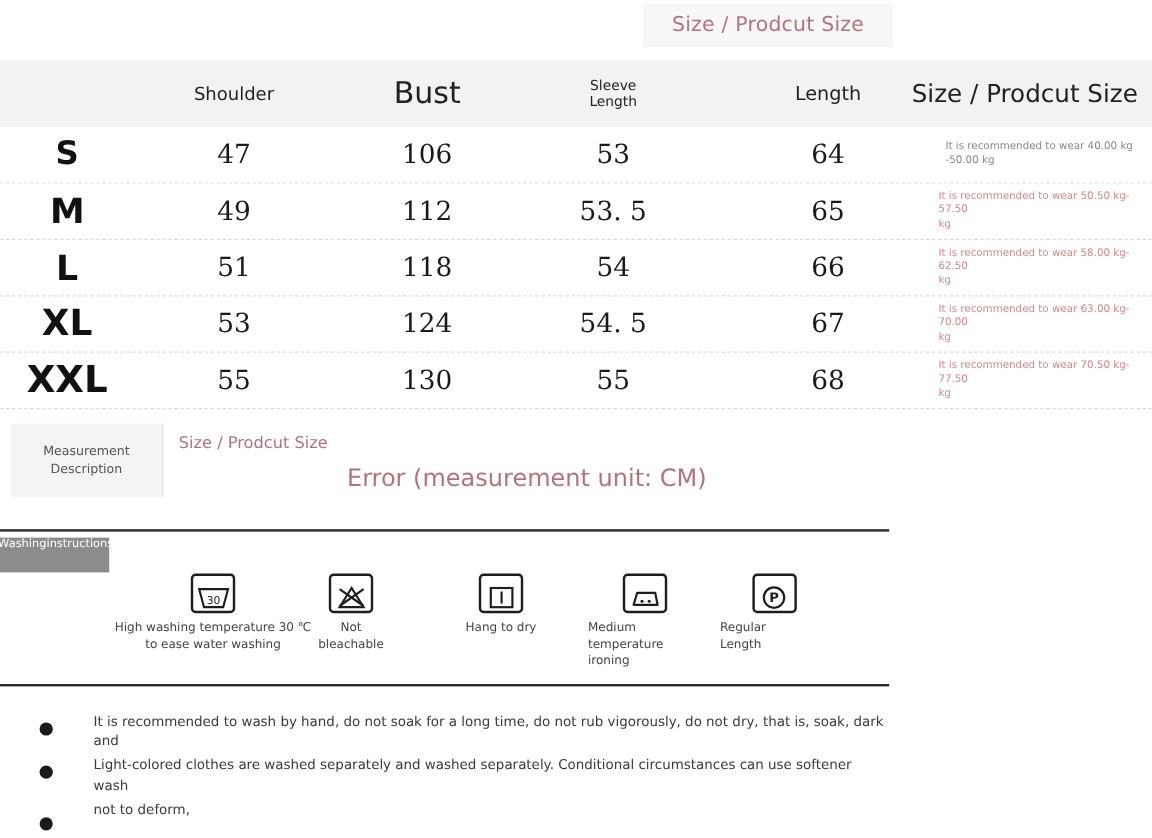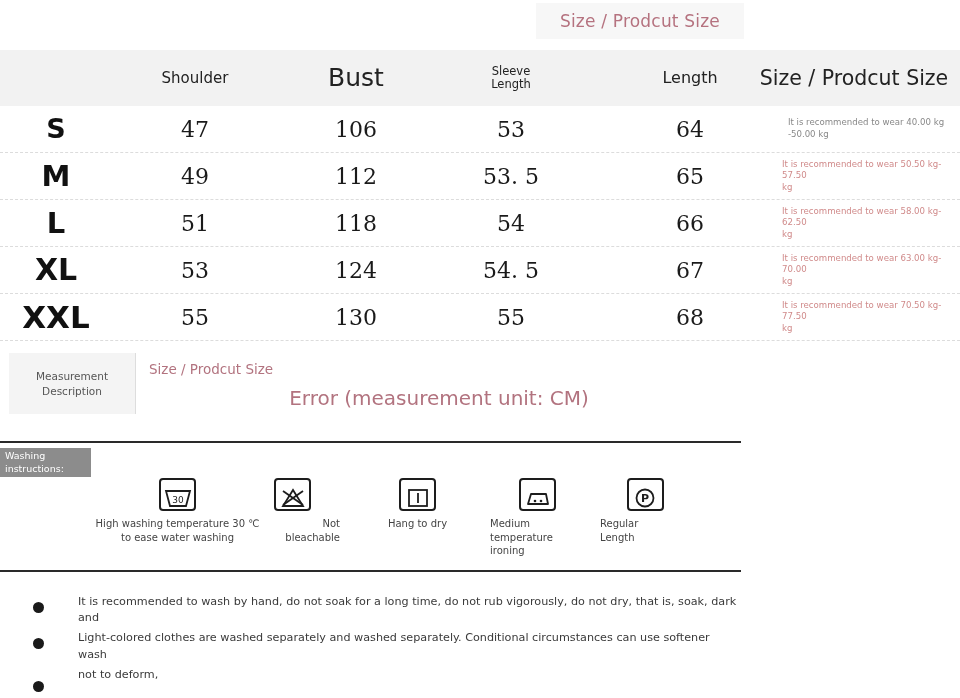--- a/index.html
+++ b/index.html
@@ -203,21 +203,21 @@
     position: absolute;
     left: 0;
     top: 448px;
     width: 91px;
     height: 29px;
     background: #8c8c8c;
     color: #ffffff;
     font-size: 9.5px;
     line-height: 1.3;
     display: flex;
-    flex-direction: column;
+    flex-direction: row;
     justify-content: center;
     padding-left: 5px;
     box-sizing: border-box;
   }
 
   .care-row {
     position: absolute;
     left: 0;
     top: 478px;
     width: 741px;
@@ -234,21 +234,21 @@
     margin-top: 6px;
     font-size: 10px;
     line-height: 1.35;
     color: #444444;
     text-align: center;
     width: 130px;
   }
   .care-1 { left: 95px; }
   .care-1 .cap { width: 165px; }
   .care-2 { left: 245px; }
-  .care-2 .cap { width: 95px; text-align: right; }
+  .care-2 .cap { width: 95px; text-align: center; }
   .care-3 { left: 370px; }
   .care-3 .cap { width: 95px; }
   .care-4 { left: 490px; }
   .care-4 .cap { width: 95px; text-align: left; }
   .care-5 { left: 600px; }
   .care-5 .cap { width: 90px; text-align: left; }
 
   .icon-box {
     width: 37px;
     height: 33px;

